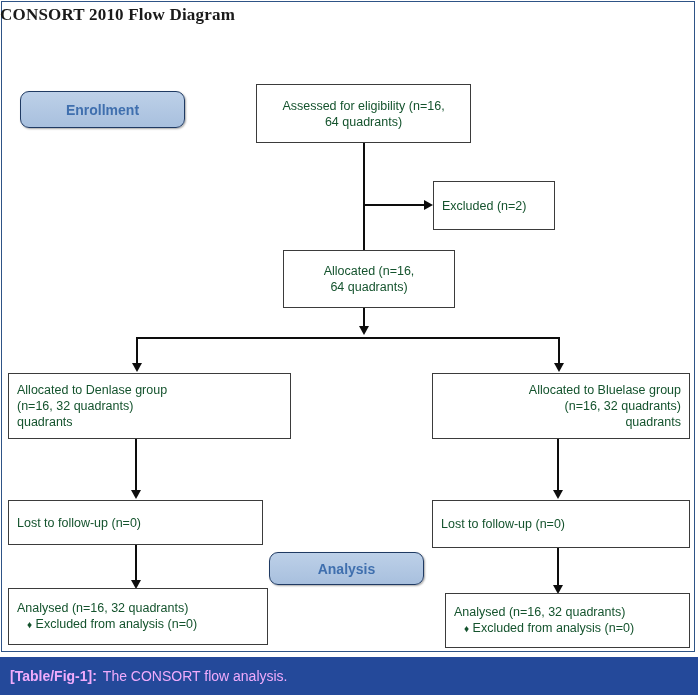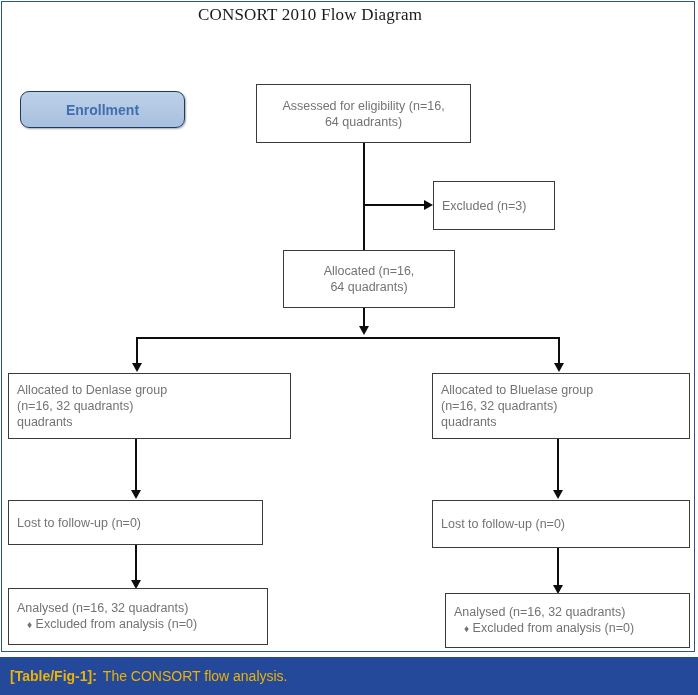--- a/index.html
+++ b/index.html
@@ -26,35 +26,36 @@
     height: 651px;
     border: 1.5px solid #2e5386;
     box-sizing: border-box;
     background: #ffffff;
   }
   #diagram-title {
     position: absolute;
     left: 0;
     top: 5px;
     width: 620px;
-    text-align: center;
+    text-align: left;
     font-family: "Liberation Serif", serif;
     font-size: 17px;
     color: #1a1a1a;
     letter-spacing: 0.2px;
+    font-weight: bold;
   }
   
   .flow-box {
     position: absolute;
     box-sizing: border-box;
     border: 1.6px solid #3b3b3b;
     background: #ffffff;
     font-size: 12.5px;
     line-height: 16px;
-    color: #737373;
+    color: #14532d;
     padding: 6px 8px;
     display: flex;
     flex-direction: column;
     justify-content: center;
   }
   .flow-box.center-text {
     align-items: center;
     text-align: center;
   }
   .flow-box .line {
@@ -111,21 +112,21 @@
     border-left: 9px solid #0d0d0d;
   }
   
   #caption-bar {
     position: absolute;
     left: 0;
     top: 657px;
     width: 698px;
     height: 38px;
     background: #24499a;
-    color: #eab308;
+    color: #f0abfc;
     display: flex;
     align-items: center;
     padding-left: 10px;
     box-sizing: border-box;
     font-size: 14px;
   }
   #caption-label {
     font-weight: bold;
     margin-right: 6px;
   }
@@ -138,33 +139,36 @@
   <div id="figure-frame"></div>
 
   <div id="diagram-title">CONSORT 2010 Flow Diagram</div>
 
   <div class="stage-pill" style="left:20px; top:91px; width:165px; height:37px;">
     <span>Enrollment</span>
   </div>
 
 
 
+  <div class="stage-pill" style="left:269px; top:552px; width:155px; height:33px;">
+    <span>Analysis</span>
+  </div>
 
   <div class="flow-box center-text" style="left:256px; top:84px; width:215px; height:59px;">
     <div class="line">Assessed for eligibility (n=16,</div>
     <div class="line">64 quadrants)</div>
   </div>
 
   <div class="vline" style="left:363px; top:143px; height:138px;"></div>
 
   <div class="hline" style="left:363px; top:204px; width:62px;"></div>
   <div class="arrow-right" style="left:424px; top:200px;"></div>
 
   <div class="flow-box" style="left:433px; top:181px; width:122px; height:49px;">
-    <div class="line">Excluded (n=3)</div>
+    <div class="line">Excluded (n=2)</div>
   </div>
 
   <div class="flow-box center-text" style="left:283px; top:250px; width:172px; height:58px;">
     <div class="line">Allocated (n=16,</div>
     <div class="line">64 quadrants)</div>
   </div>
 
   <div class="vline" style="left:363px; top:308px; height:20px;"></div>
   <div class="arrow-down" style="left:359px; top:326px;"></div>
 
@@ -173,21 +177,21 @@
   <div class="arrow-down" style="left:132px; top:363px;"></div>
   <div class="vline" style="left:558px; top:337px; height:28px;"></div>
   <div class="arrow-down" style="left:554px; top:363px;"></div>
 
   <div class="flow-box" style="left:8px; top:373px; width:283px; height:66px;">
     <div class="line">Allocated to Denlase group</div>
     <div class="line">(n=16, 32 quadrants)</div>
     <div class="line">quadrants</div>
   </div>
 
-  <div class="flow-box" style="left:432px; top:373px; width:258px; height:66px;">
+  <div class="flow-box" style="left:432px; top:373px; width:258px; height:66px;align-items:flex-end;">
     <div class="line">Allocated to Bluelase group</div>
     <div class="line">(n=16, 32 quadrants)</div>
     <div class="line">quadrants</div>
   </div>
 
   <div class="vline" style="left:135px; top:439px; height:53px;"></div>
   <div class="arrow-down" style="left:131px; top:490px;"></div>
 
   <div class="vline" style="left:557px; top:439px; height:53px;"></div>
   <div class="arrow-down" style="left:553px; top:490px;"></div>

